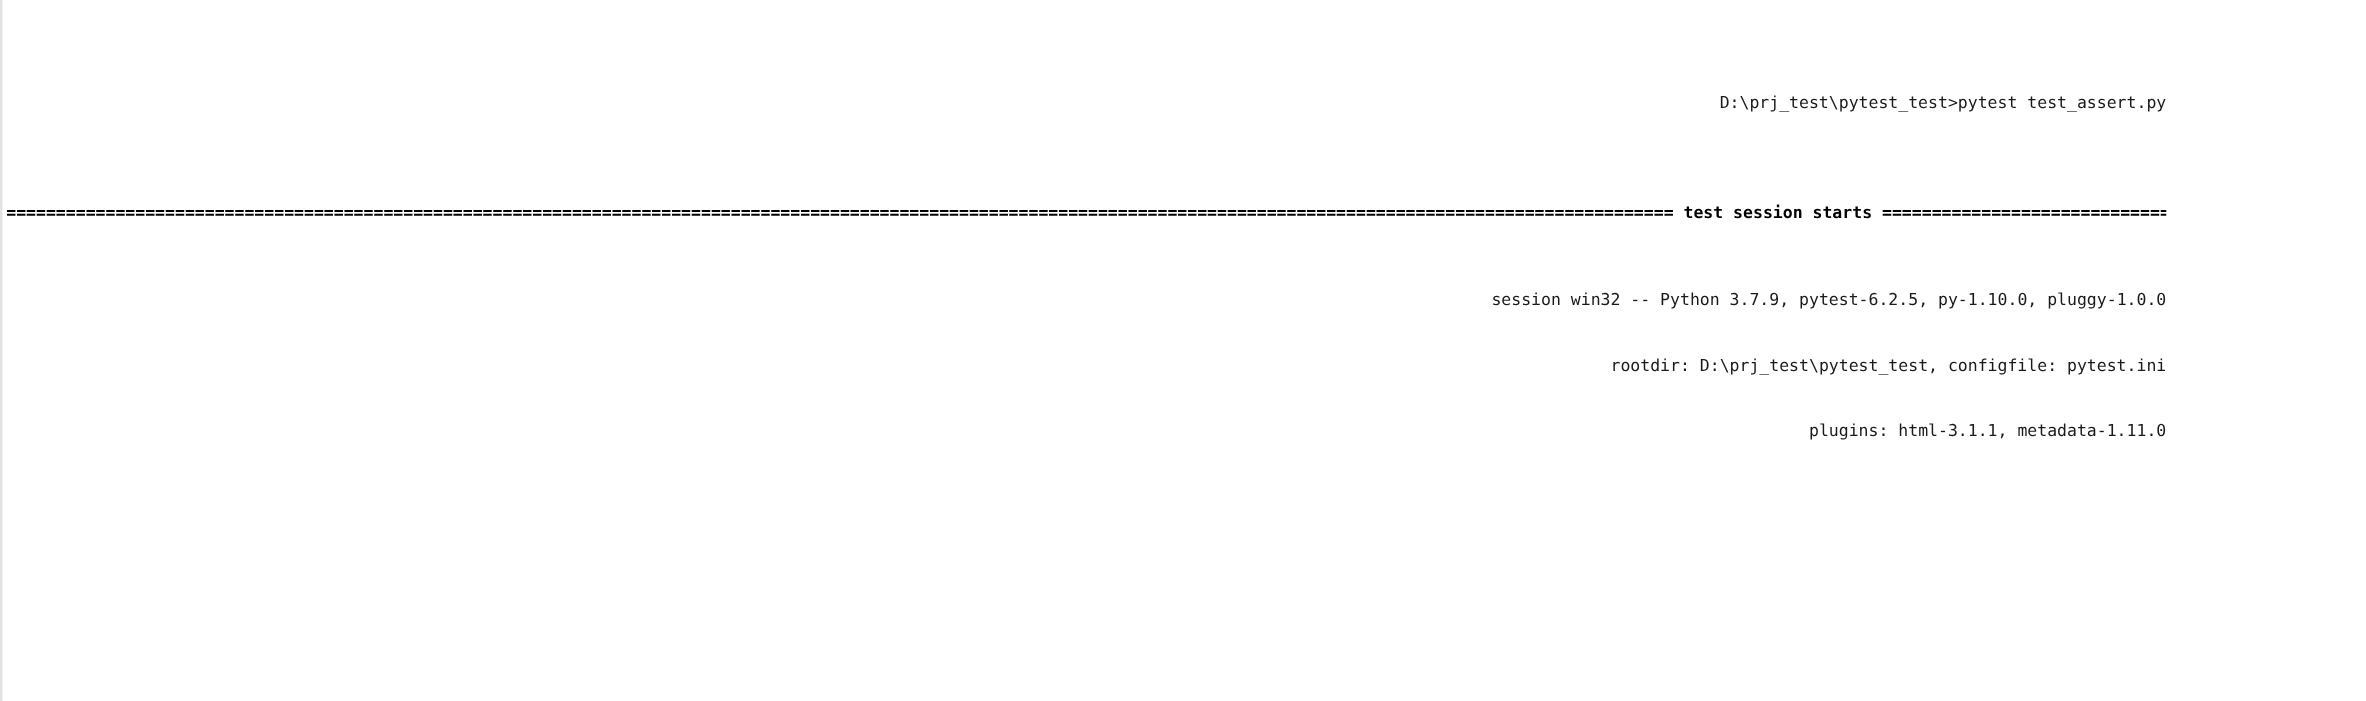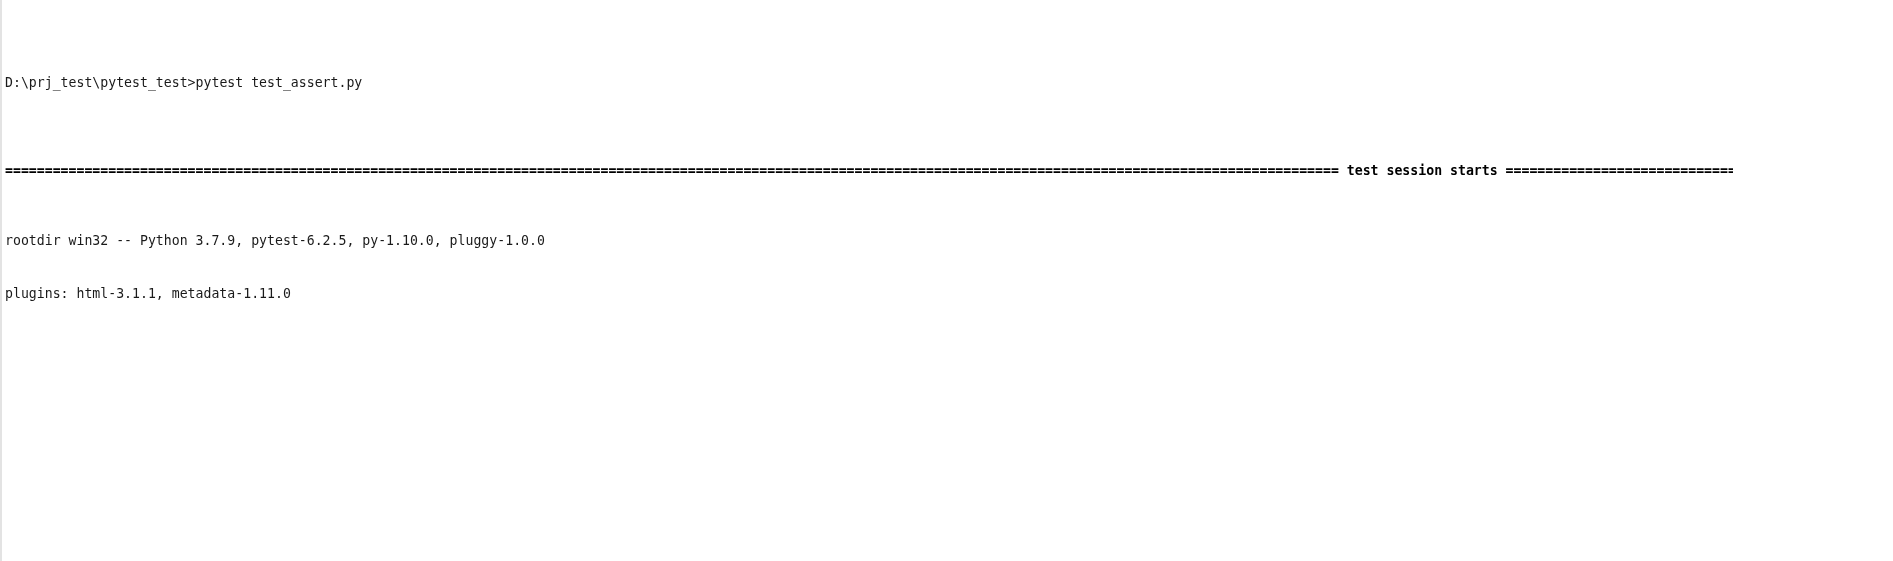--- a/index.html
+++ b/index.html
@@ -13,20 +13,21 @@
     overflow: hidden;
     font-family: "DejaVu Sans Mono", "Liberation Mono", monospace;
   }
   #terminal {
     position: relative;
     width: 1733px;
     height: 561px;
     background: #ffffff;
     padding: 0;
     box-sizing: border-box;
+    text-align: right;
   }
   
   #gutter {
     position: absolute;
     left: 0;
     top: 0;
     width: 2px;
     height: 561px;
     background: #e3e3e3;
   }
@@ -59,21 +60,22 @@
   <div id="gutter"></div>
 
   <div id="console">
 
     
     <div class="line"><span class="plain">D:\prj_test\pytest_test&gt;</span><span class="plain">pytest test_assert.py</span></div>
 
     
     <div class="line"><span class="bold">========================================================================================================================================================================</span><span class="bold"> </span><span class="bold">test session starts</span><span class="bold"> </span><span class="bold">=================================================================</span></div>
 
-    <div class="line"><span class="plain">rootdir win32 -- Python 3.7.9, pytest-6.2.5, py-1.10.0, pluggy-1.0.0</span></div>
+    <div class="line"><span class="plain">session win32 -- Python 3.7.9, pytest-6.2.5, py-1.10.0, pluggy-1.0.0</span></div>
+    <div class="line"><span class="plain">rootdir: D:\prj_test\pytest_test, configfile: pytest.ini</span></div>
     <div class="line"><span class="plain">plugins: html-3.1.1, metadata-1.11.0</span></div>
 
     <div class="blank"></div>
     <div class="blank"></div>
 
     
     
 
     
     

